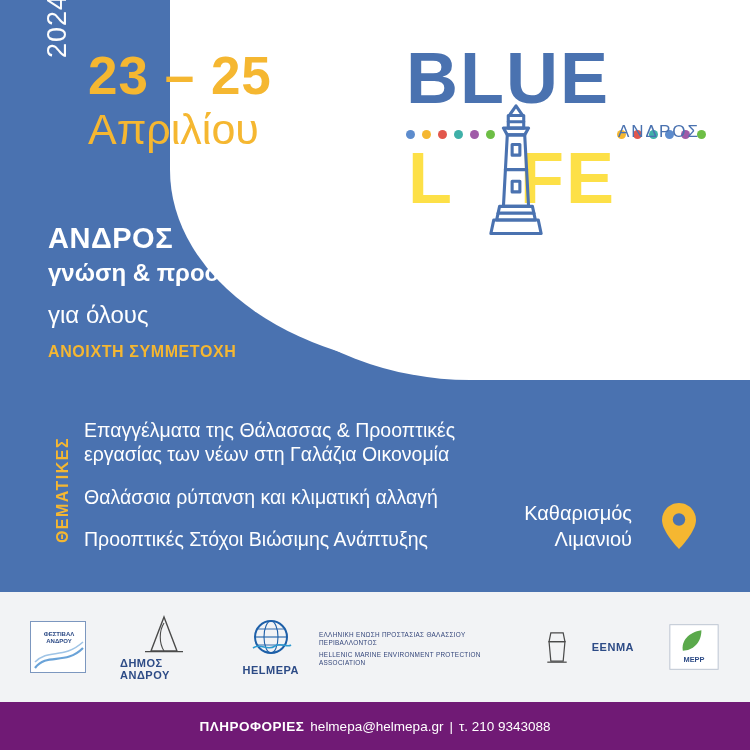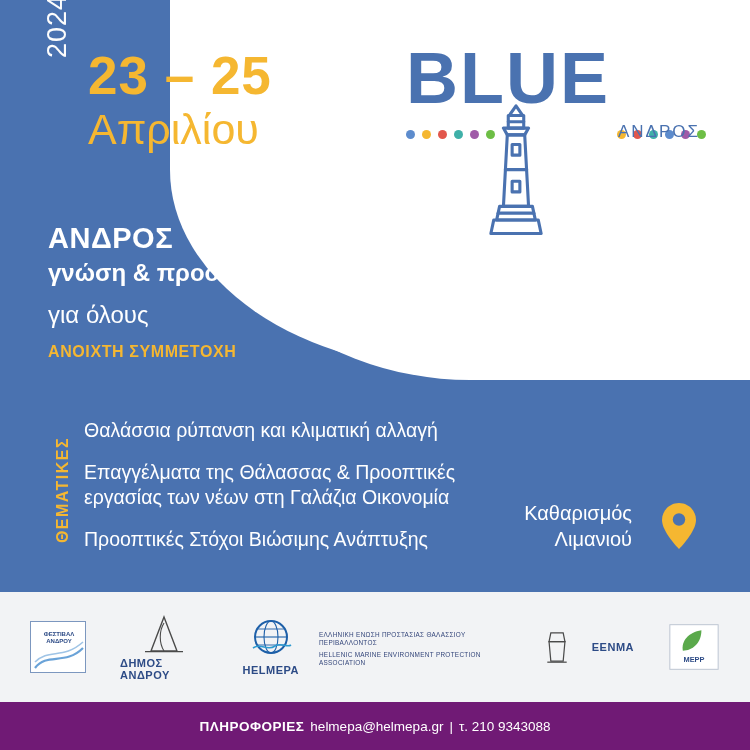--- a/index.html
+++ b/index.html
@@ -88,21 +88,21 @@
     letter-spacing: 2px;
     color: #4a72b0;
     line-height: 1;
   }
   .logo .life-word {
     position: absolute;
     left: 2px; top: 100px;
     font-size: 72px;
     font-weight: 700;
     letter-spacing: 2px;
-    color: #ffffff;
+    color: #fde047;
     line-height: 1;
   }
   .logo .andros-word {
     position: absolute;
     right: 6px; top: 80px;
     font-size: 17px;
     font-weight: 400;
     letter-spacing: 2px;
     color: #4a72b0;
   }
@@ -271,22 +271,22 @@
         <line x1="13.5" y1="115" x2="50.5" y2="115"></line>
         <path d="M9 122 L55 122 L58 136 L6 136 Z"></path>
       </g>
     </svg>
   </div>
 
   <div class="themes-label">
     <span>ΘΕΜΑΤΙΚΕΣ</span>
   </div>
   <div class="themes-list">
+    <div class="t">Επαγγέλματα της Θάλασσας &amp; Προοπτικές εργασίας των νέων στη Γαλάζια Οικονομία</div>
     <div class="t">Θαλάσσια ρύπανση και κλιματική αλλαγή</div>
-    <div class="t">Επαγγέλματα της Θάλασσας &amp; Προοπτικές εργασίας των νέων στη Γαλάζια Οικονομία</div>
     <div class="t">Προοπτικές Στόχοι Βιώσιμης Ανάπτυξης</div>
   </div>
 
   <div class="cleanup">
     <div class="txt">
       <div>Καθαρισμός</div>
       <div>Λιμανιού</div>
     </div>
     <svg class="pin" viewBox="0 0 38 48">
       <path d="M19 1 C9.6 1 2 8.6 2 18 C2 30 19 47 19 47 C19 47 36 30 36 18 C36 8.6 28.4 1 19 1 Z" fill="#f5b731"></path>

